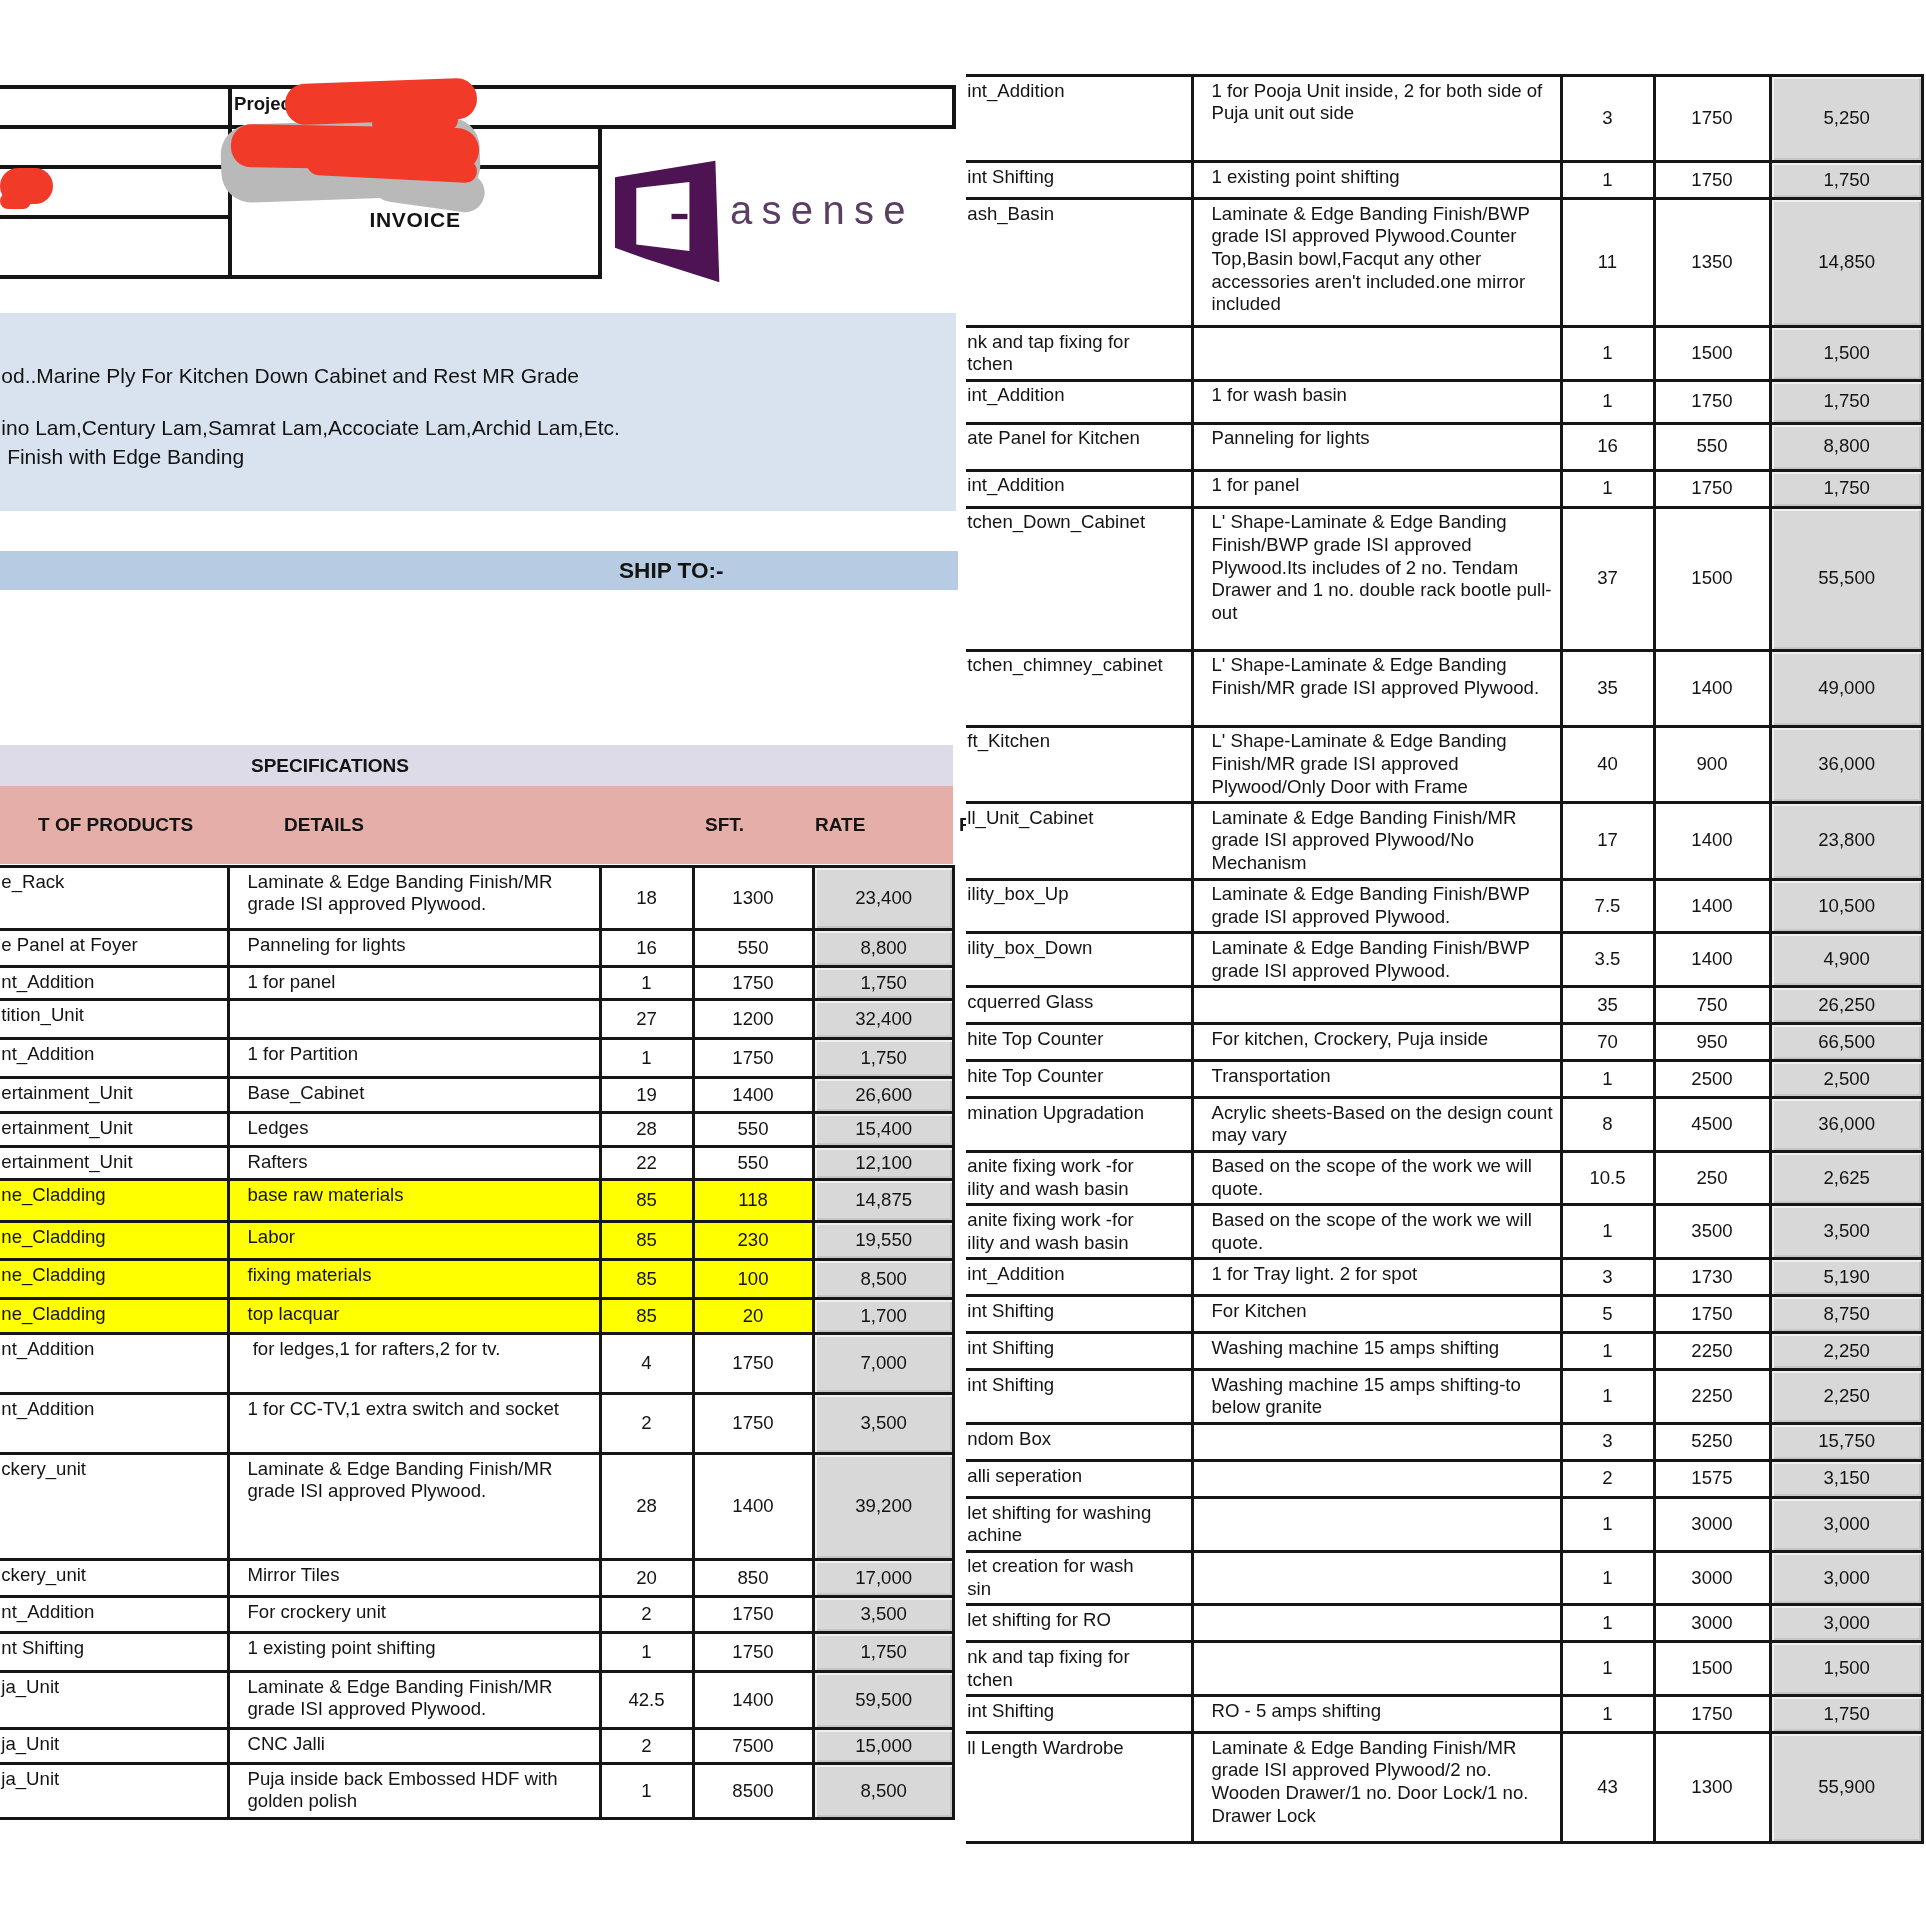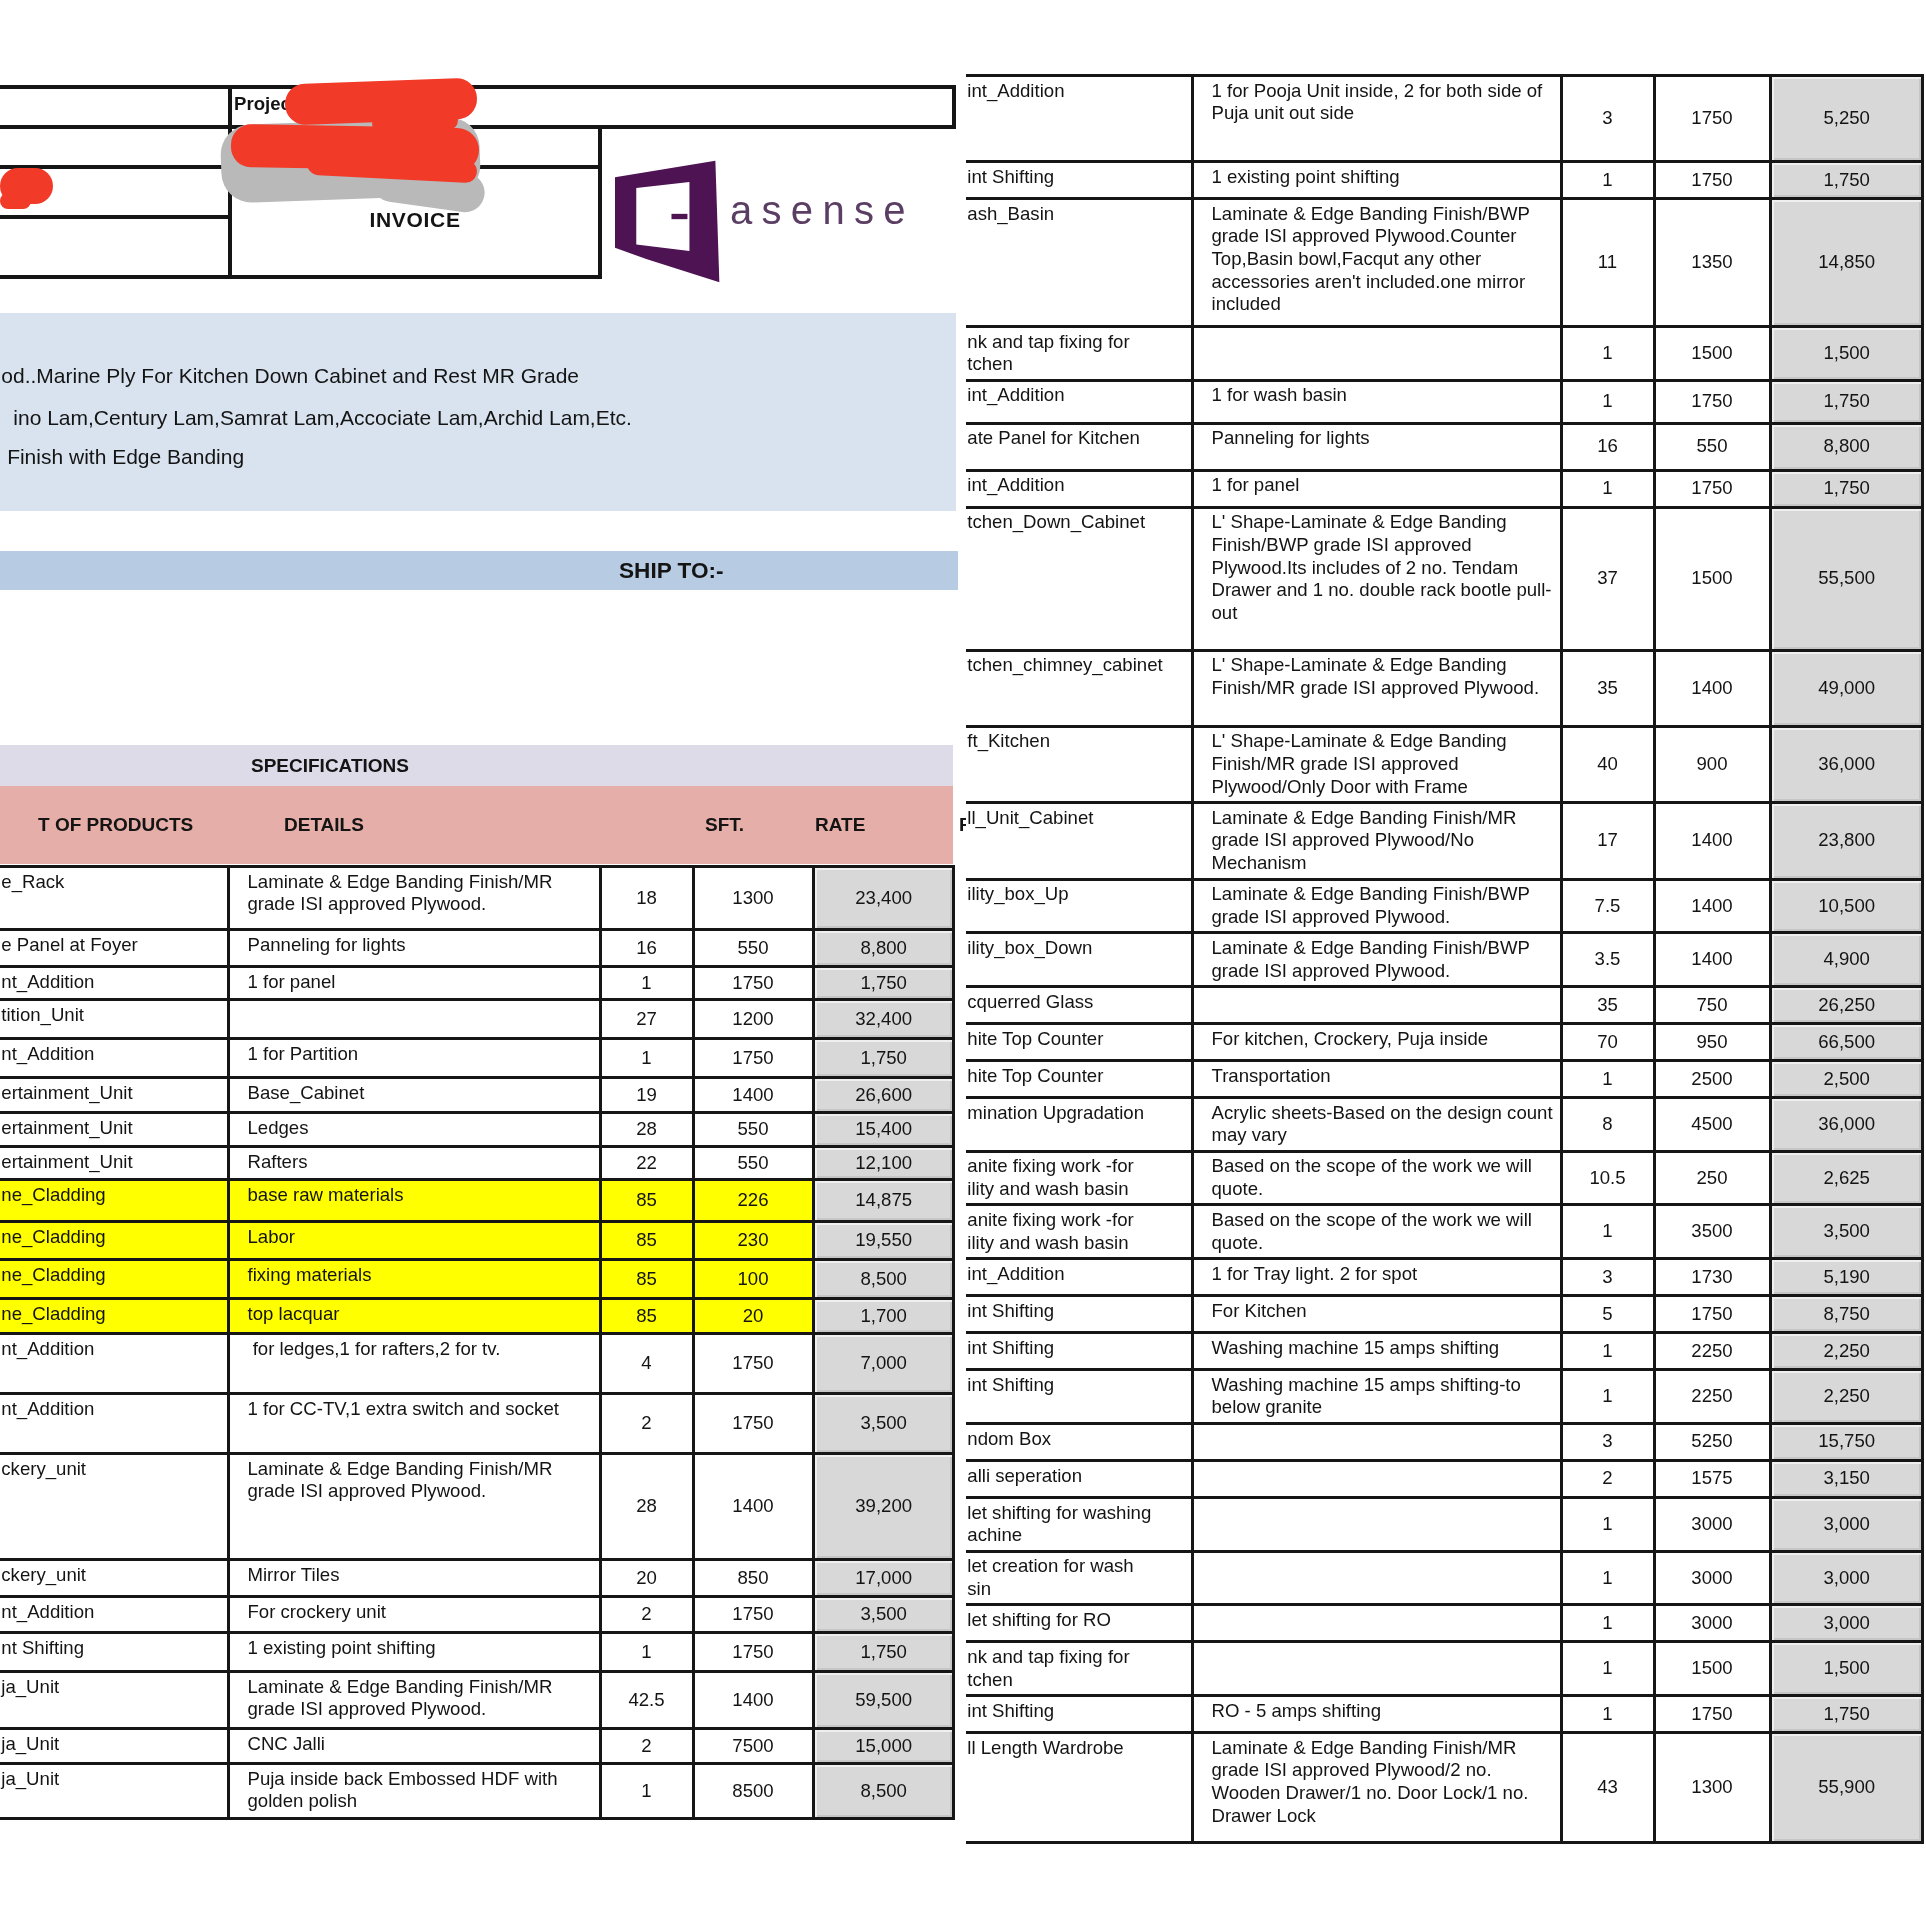--- a/index.html
+++ b/index.html
@@ -113,21 +113,21 @@
   <svg width="113" height="133" viewBox="0 0 170 200">
     <polygon points="3,38 154,13 160,196 50,161 3,144" fill="#4d1353"></polygon>
     <polygon points="35,54 115,45 115,149 35,139" fill="#ffffff"></polygon>
     <rect x="88" y="93" width="24" height="8" fill="#4d1353"></rect>
   </svg>
 </div>
 <div class="brand-text">asense</div>
 
 <div class="info-band">
   <div style="top:52px;">od..Marine Ply For Kitchen Down Cabinet and Rest MR Grade</div>
-  <div style="top:94px;padding-left:12px;">ino Lam,Century Lam,Samrat Lam,Accociate Lam,Archid Lam,Etc.</div>
+  <div style="top:104px;">ino Lam,Century Lam,Samrat Lam,Accociate Lam,Archid Lam,Etc.</div>
   <div style="top:133px;"> Finish with Edge Banding</div>
 </div>
 
 <div class="ship-band">
   <span>SHIP TO:-</span>
 </div>
 
 <div class="spec-band">
   <span>SPECIFICATIONS</span>
 </div>
@@ -201,21 +201,21 @@
         <td class="c-name">ertainment_Unit</td>
         <td class="c-details">Rafters</td>
         <td class="c-num">22</td>
         <td class="c-num">550</td>
         <td class="c-price">12,100</td>
       </tr>
       <tr class="hl" style="height: 42px;">
         <td class="c-name">ne_Cladding</td>
         <td class="c-details">base raw materials</td>
         <td class="c-num">85</td>
-        <td class="c-num">226</td>
+        <td class="c-num">118</td>
         <td class="c-price">14,875</td>
       </tr>
       <tr class="hl" style="height: 38px;">
         <td class="c-name">ne_Cladding</td>
         <td class="c-details">Labor</td>
         <td class="c-num">85</td>
         <td class="c-num">230</td>
         <td class="c-price">19,550</td>
       </tr>
       <tr class="hl" style="height: 39px;">

